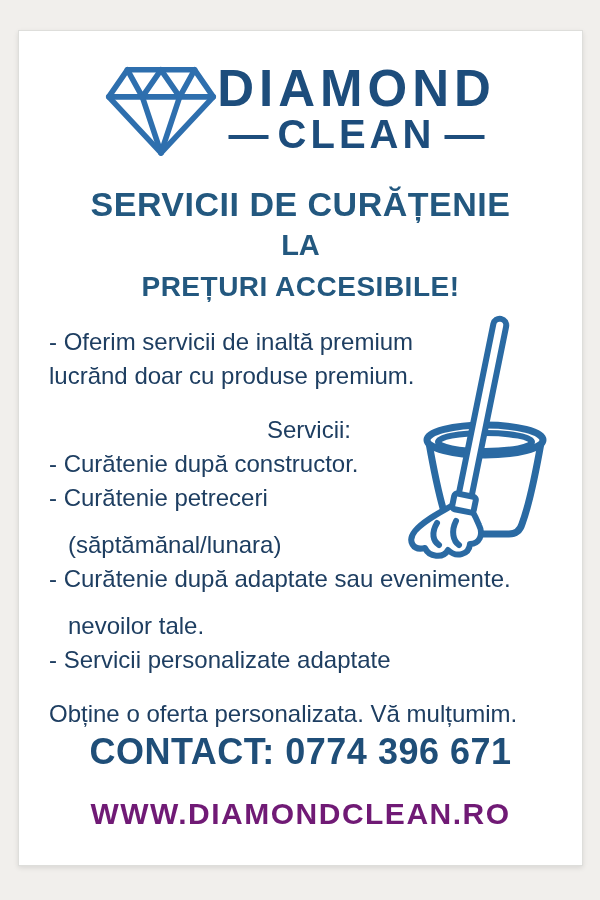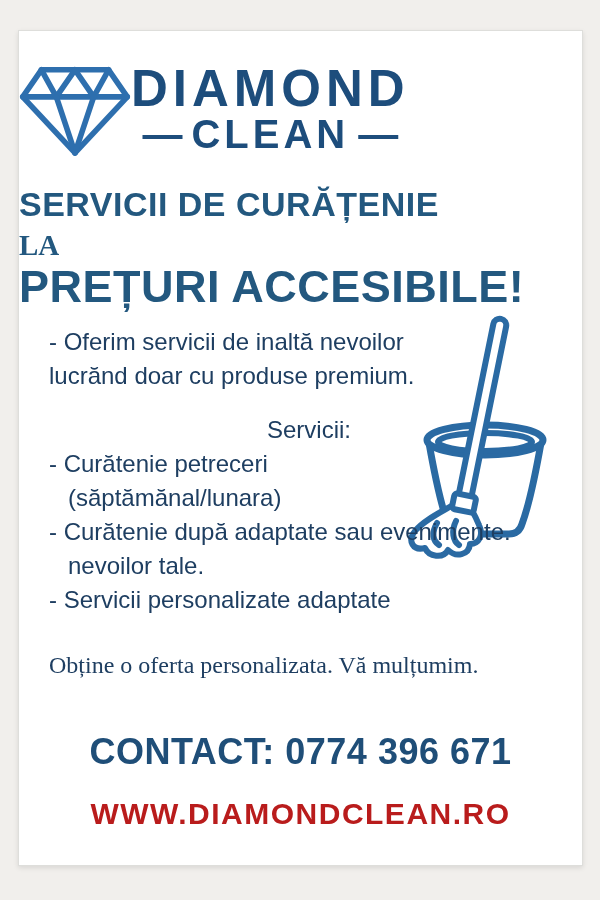--- a/index.html
+++ b/index.html
@@ -22,20 +22,21 @@
     box-shadow: 0 2px 5px rgba(0,0,0,0.10);
     box-sizing: border-box;
   }
   
   .logo-row {
     position: absolute;
     top: 28px;
     left: 0;
     right: 0;
     display: flex;
+    justify-content: center;
     align-items: center;
   }
   .logo-text {
     display: flex;
     flex-direction: column;
     align-items: center;
   }
   .brand-top {
     font-size: 51px;
     font-weight: 800;
@@ -56,61 +57,62 @@
     margin-top: -2px;
     white-space: nowrap;
   }
   .brand-bottom .dash { letter-spacing: 0; }
   
   .headline {
     position: absolute;
     top: 152px;
     left: 0;
     right: 0;
+    text-align: center;
     color: #23587f;
     font-weight: 800;
   }
   .headline .h-line1 { font-size: 34px; line-height: 42px; letter-spacing: 0.5px; }
-  .headline .h-line2 { font-size: 29px; line-height: 40px; font-family: Liberation Serif, serif; }
-  .headline .h-line3 { font-size: 45px; line-height: 44px; letter-spacing: 0.5px; }
+  .headline .h-line2 { font-size: 29px; line-height: 40px; }
+  .headline .h-line3 { font-size: 28px; line-height: 44px; letter-spacing: 0.5px; }
   
   .copy {
     position: absolute;
     left: 30px;
     top: 294px;
     width: 520px;
     color: #1e3e61;
     font-size: 24px;
     line-height: 33px;
   }
   .copy .block { margin-bottom: 20px; }
   .svc-line { line-height: 34px; white-space: nowrap; }
-  .svc-line.indent { padding-left: 19px; }
+  .svc-line.indent { padding-left: 19px; margin-top: 13px; }
   .services-label { line-height: 34px; text-align: center; }
-  .outro { margin-top: 32px; line-height: 33px; white-space: nowrap; font-family: Liberation Serif, serif; }
+  .outro { margin-top: 20px; line-height: 33px; white-space: nowrap; }
   
   .contact {
     position: absolute;
     top: 700px;
     left: 0;
     right: 0;
     text-align: center;
     color: #1f4e78;
     font-weight: 800;
     font-size: 36px;
     letter-spacing: 0.5px;
     white-space: nowrap;
   }
   .website {
     position: absolute;
     top: 766px;
     left: 0;
     right: 0;
     text-align: center;
-    color: #b91c1c;
+    color: #701a75;
     font-weight: 800;
     font-size: 30px;
     letter-spacing: 1.5px;
     white-space: nowrap;
   }
   
   .bucket-art {
     position: absolute;
     left: 382px;
     top: 276px;
@@ -164,27 +166,28 @@
       <path d="M55 214 C 50 224 52 234 58 238" stroke-width="6"></path>
 
       <rect x="75" y="10" width="13" height="186" rx="6.5" fill="#ffffff" stroke-width="6" transform="rotate(11.5 81.5 103)"></rect>
 
       <rect x="52" y="188" width="22" height="16" rx="3" fill="#ffffff" stroke-width="6" transform="rotate(11.5 63 196)"></rect>
     </svg>
   </span>
 
   <div class="copy">
     <div class="block">
-      <div class="svc-line">- Oferim servicii de inaltă nevoilor</div>
+      <div class="svc-line">- Oferim servicii de inaltă premium</div>
       <div class="svc-line">lucrănd doar cu produse premium.</div>
     </div>
 
     <div class="services-label">Servicii:</div>
 
     <div>
+      <div class="svc-line">- Curătenie după constructor.</div>
       <div class="svc-line">- Curătenie petreceri</div>
       <div class="svc-line indent">(săptămănal/lunara)</div>
       <div class="svc-line">- Curătenie după adaptate sau evenimente.</div>
       <div class="svc-line indent">nevoilor tale.</div>
       <div class="svc-line">- Servicii personalizate adaptate</div>
     </div>
 
     <div class="outro">Obține o oferta personalizata. Vă mulțumim.</div>
   </div>
 

